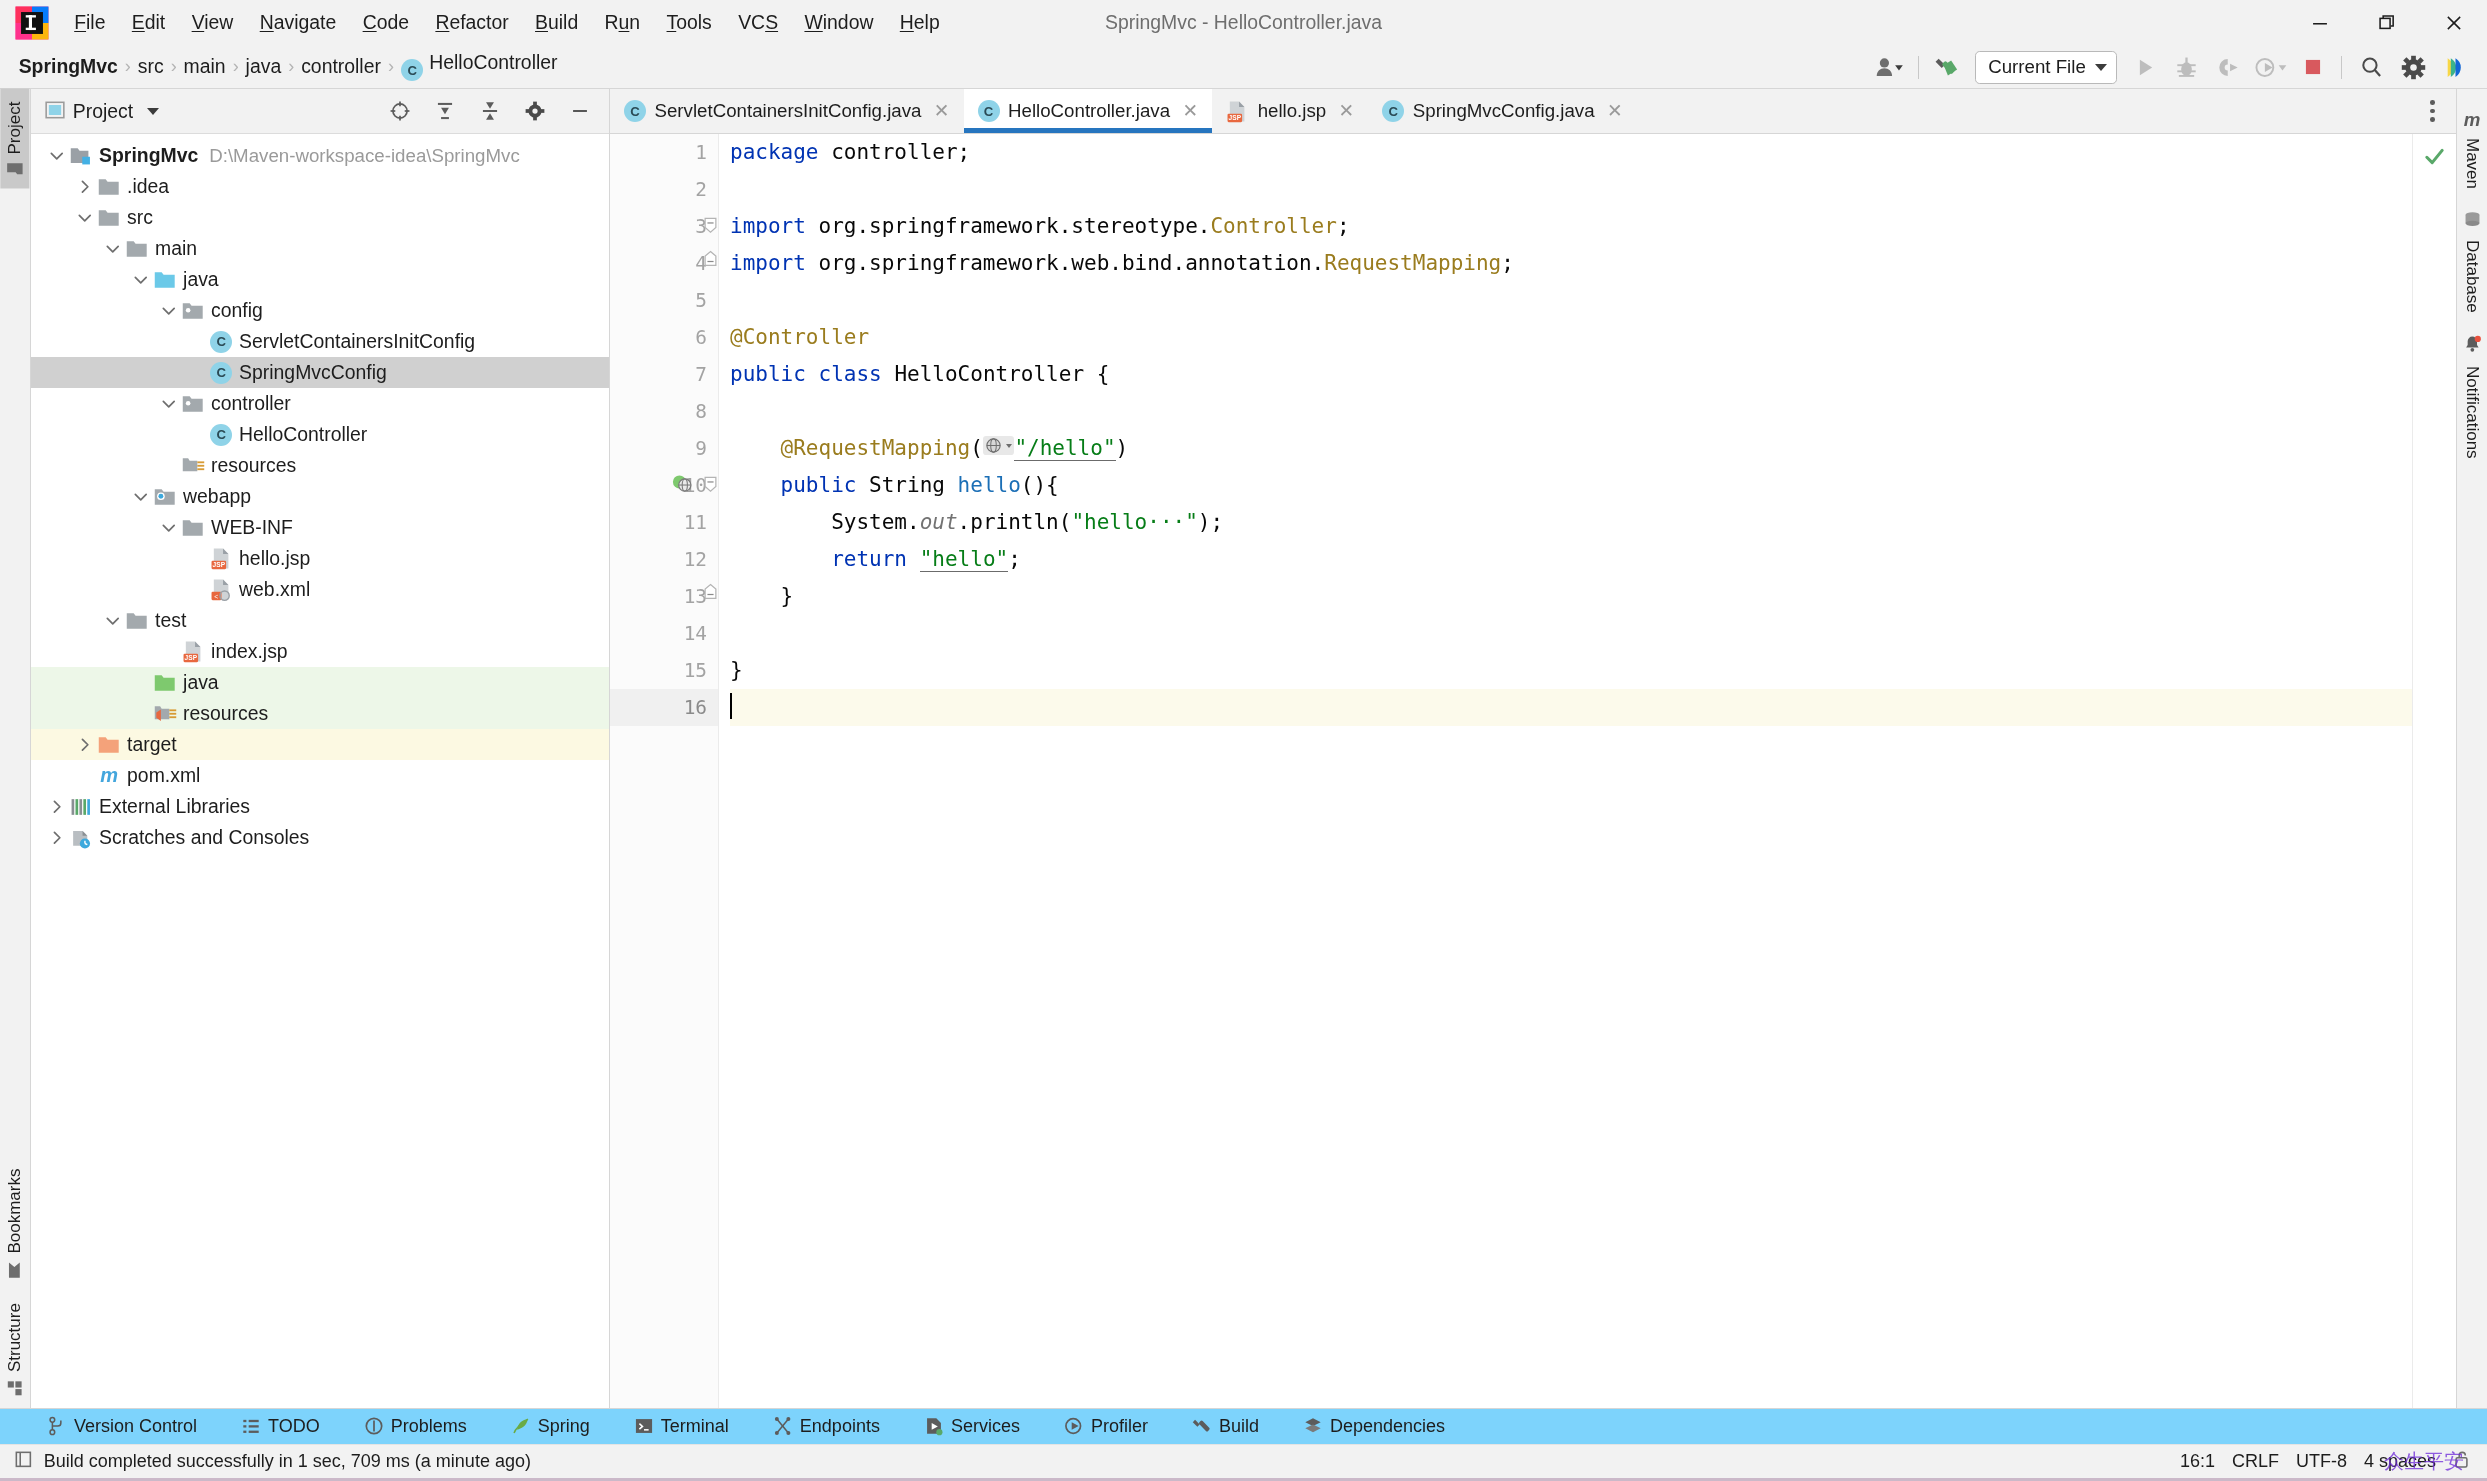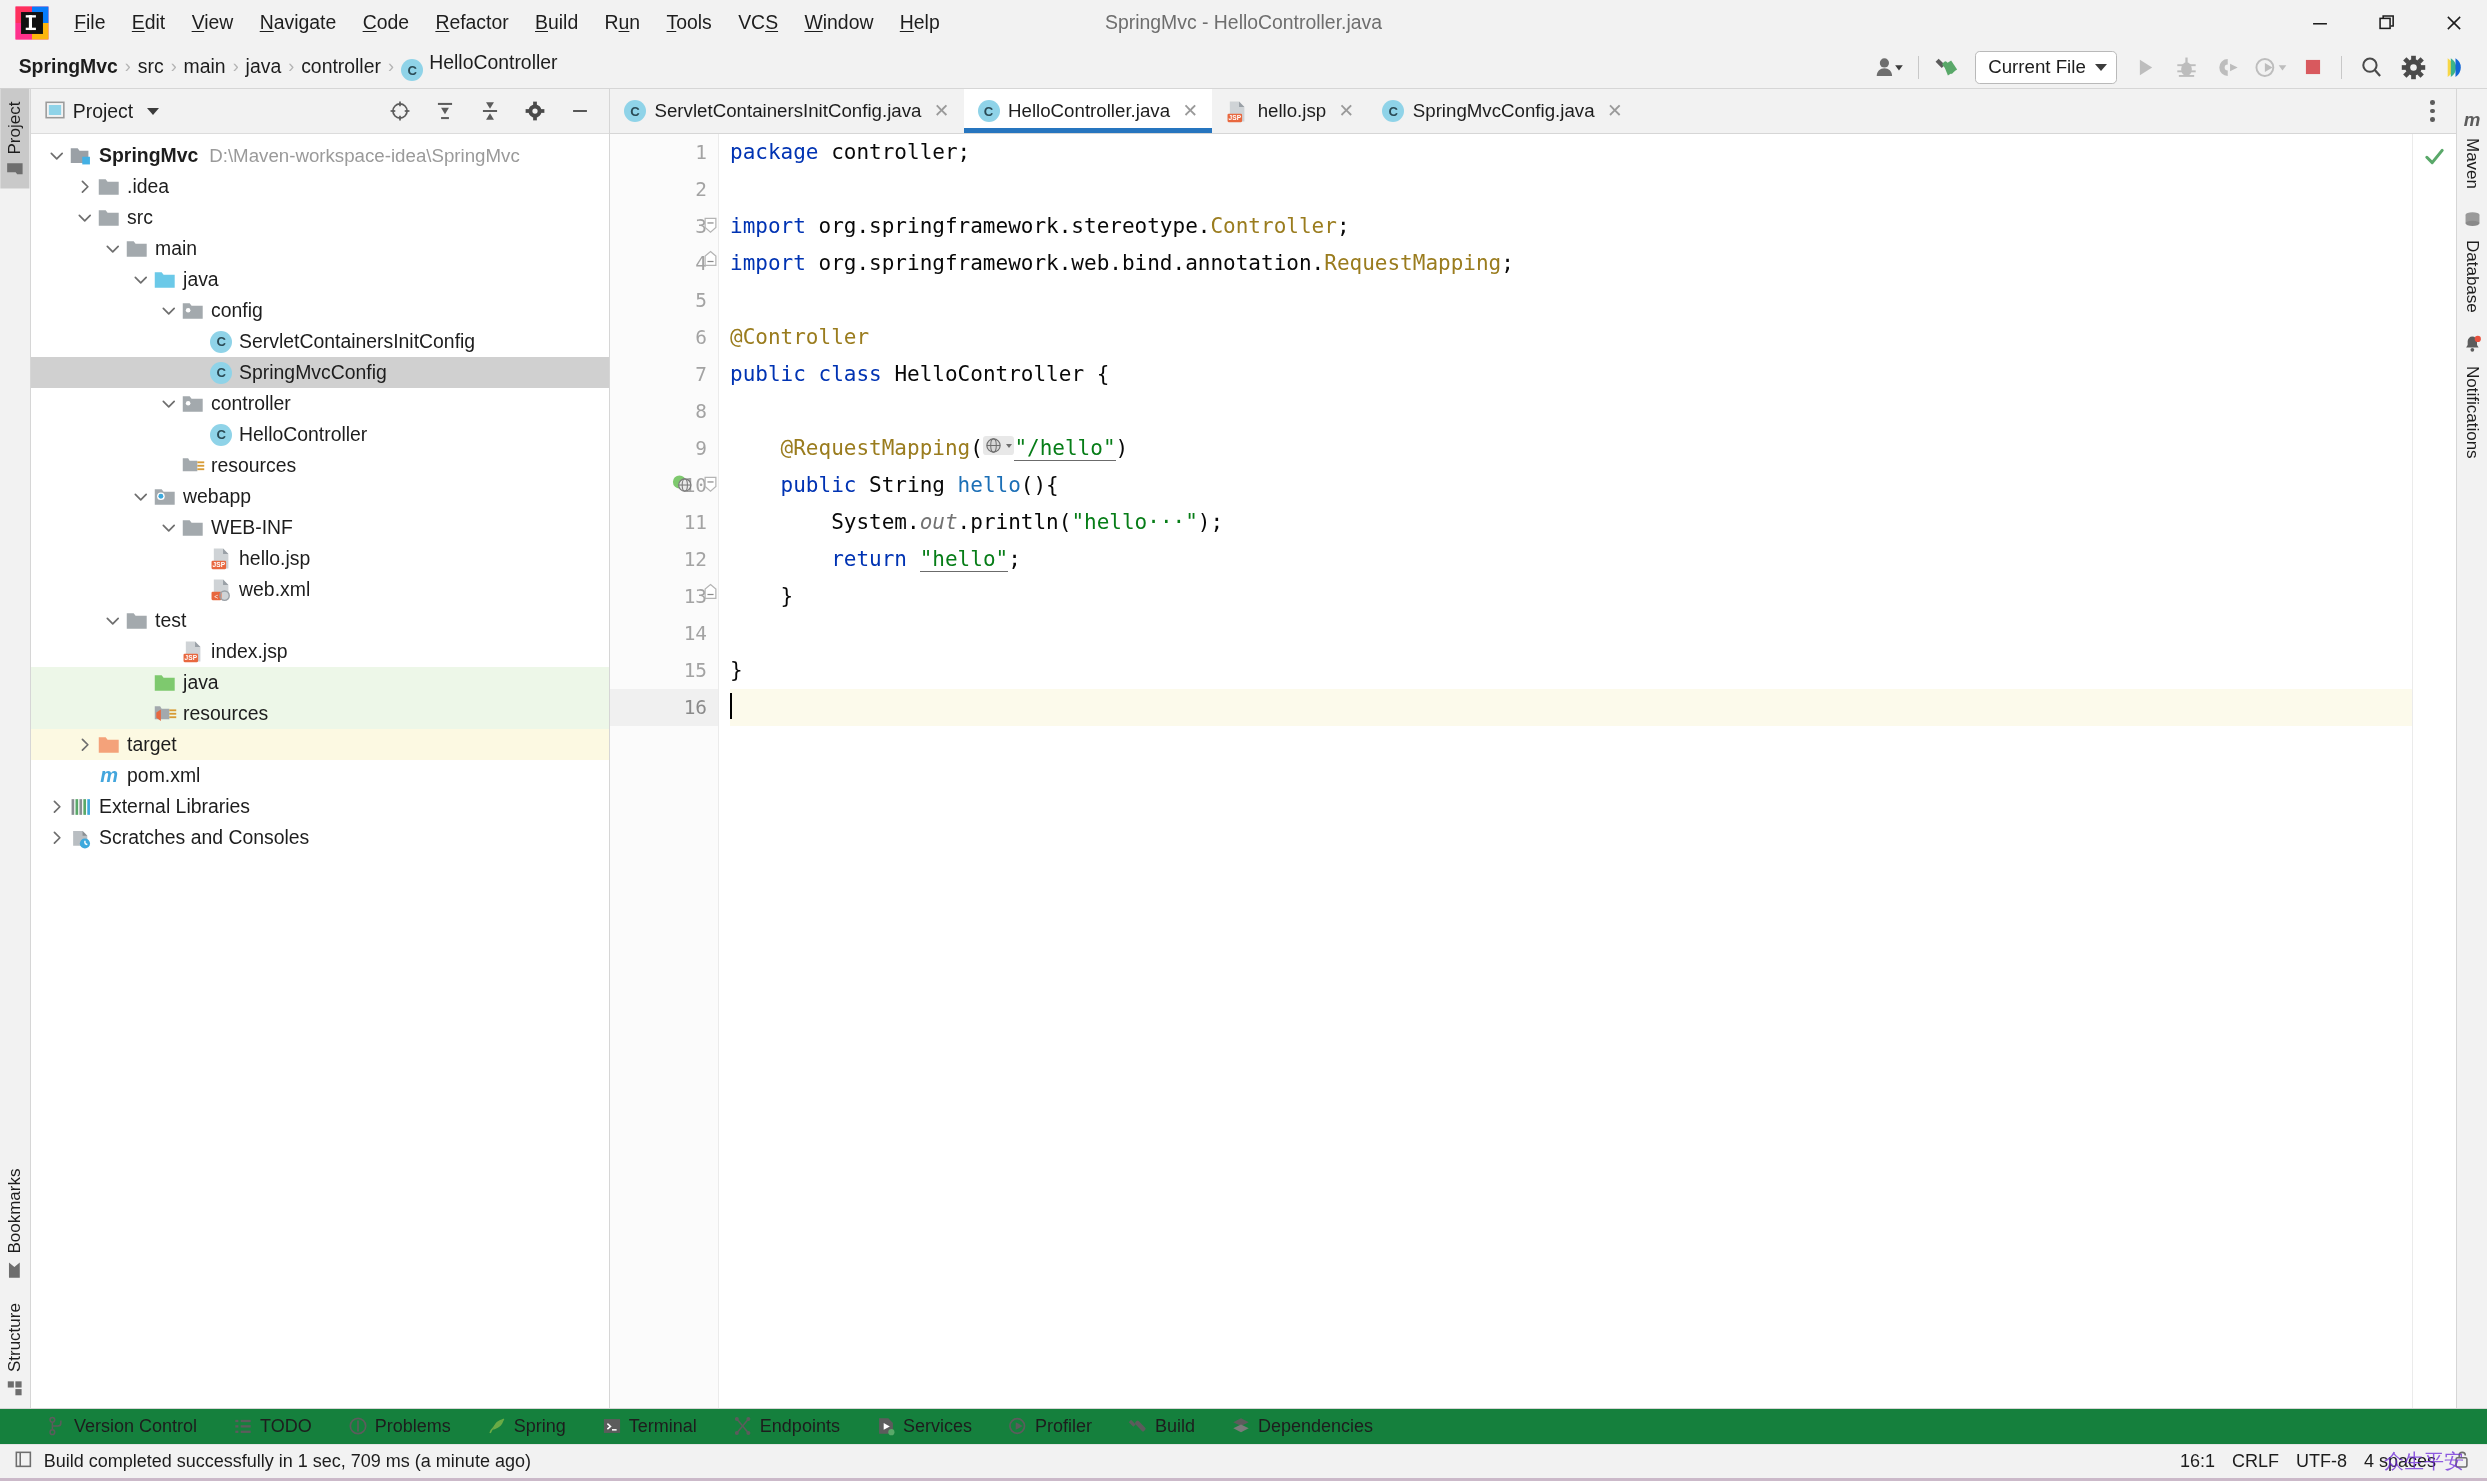--- a/index.html
+++ b/index.html
@@ -161,22 +161,22 @@
     width:31px; background:#f2f2f2; border-left:0.8px solid #d6d6d6; flex:0 0 31px;
     display:flex; flex-direction:column; align-items:center; padding-top:9.3px;
   }
   .rtool {
     writing-mode:vertical-rl; text-orientation:mixed; font-size:17px; color:#1d1d1d;
     padding:11px 4.7px; display:flex; align-items:center; gap:7px; white-space:nowrap;
   }
 
   
   .toolwindowbar {
-    height:36px; background:#15803d; border-top:0.8px solid #d6d6d6; display:flex;
-    align-items:center; padding-left:33px; gap:8px; flex:0 0 36px;
+    height:36px; background:#7dd3fc; border-top:0.8px solid #d6d6d6; display:flex;
+    align-items:center; padding-left:33px; gap:16px; flex:0 0 36px;
   }
   .twbtn { display:flex; align-items:center; gap:7px; font-size:18px; padding:3.1px 14px; white-space:nowrap; }
   .statusbar {
     height:34px; background:#f2f2f2; display:flex; align-items:center; padding-left:14px;
     font-size:18px; gap:11px; flex:0 0 34px; position:relative; border-top:0.8px solid #e4e4e4;
   }
   .status-right { position:absolute; right:17px; display:flex; align-items:center; gap:17px; }
   .watermark {
     position:absolute; right:23px; bottom:3px; font-size:20px; color:#6d28d9; opacity:.75;
     pointer-events:none;

